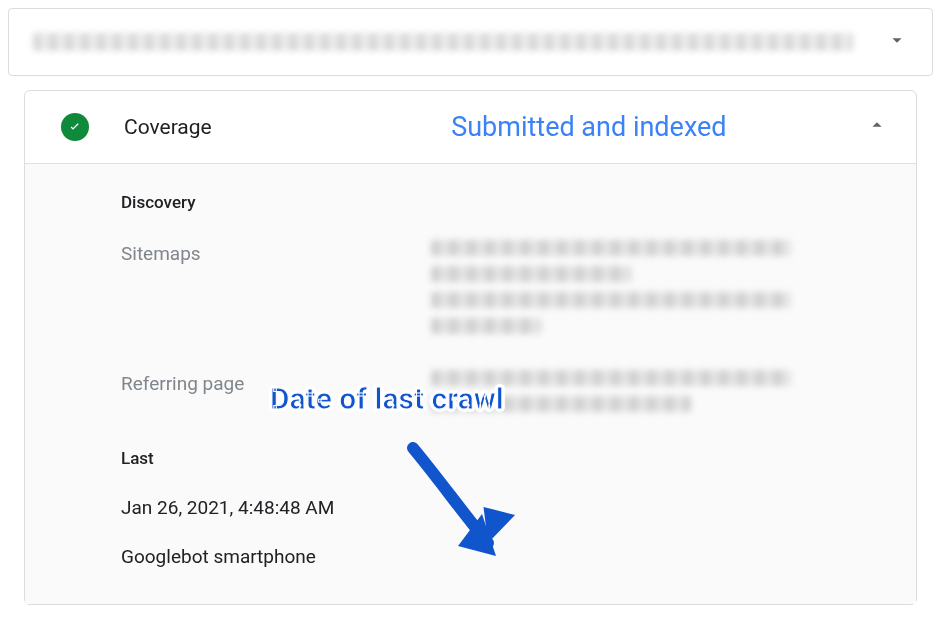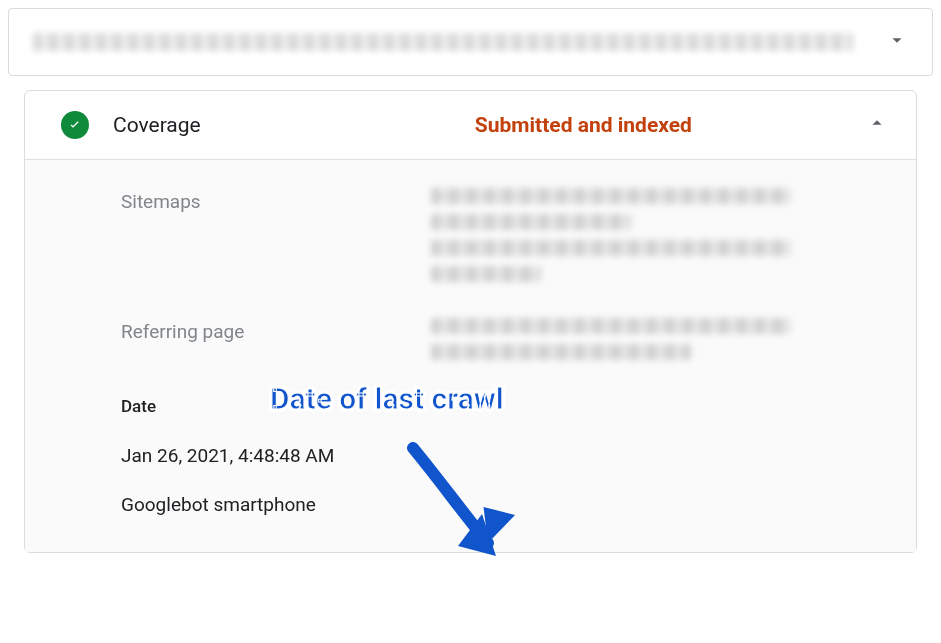--- a/index.html
+++ b/index.html
@@ -37,42 +37,42 @@
     margin: 14px 24px 0 24px;
     border: 1px solid #dadce0;
     border-radius: 6px;
     background: #fff;
   }
   .card-header {
     display: flex;
     align-items: center;
     padding: 20px 28px 20px 36px;
     border-bottom: 1px solid #e0e0e0;
+    gap: 11px;
   }
   .check-icon {
     width: 28px; height: 28px;
     background: #0f8a3a;
     border-radius: 50%;
     display: flex; align-items: center; justify-content: center;
     margin-right: 24px;
     flex-shrink: 0;
   }
   .check-icon svg { width: 16px; height: 16px; fill: #fff; }
   .cov-title {
     font-size: 21px;
     color: #202124;
     flex: 0 0 auto;
     margin-right: auto;
   }
   .cov-status {
-    font-size: 21px;
-    color: #c2410c;
+    font-size: 27px;
+    color: #3b82f6;
     margin-right: auto;
     padding-left: 100px;
-    font-weight: bold;
   }
   .cov-chev {
     color: #5f6368;
     cursor: pointer;
   }
   .card-body {
     background: #fafafa;
     padding: 28px 36px 10px 96px;
   }
   .section-title {
@@ -163,40 +163,41 @@
     <span class="cov-title">Coverage</span>
     <span class="cov-status">Submitted and indexed</span>
     <span class="cov-chev">
       <svg class="chev-svg" viewBox="0 0 24 24" fill="#5f6368">
           <path d="M7 14l5-5 5 5z"></path>
         </svg>
     </span>
   </div>
 
   <div class="card-body">
+    <div class="section-title">Discovery</div>
 
     <div class="row">
       <div class="row-label">Sitemaps</div>
       <div class="row-value blur-block">
         <div class="blur-line bl-long"></div>
         <div class="blur-line bl-med"></div>
         <div class="blur-line bl-long"></div>
         <div class="blur-line bl-short"></div>
       </div>
     </div>
 
     <div class="row">
       <div class="row-label">Referring page</div>
       <div class="row-value blur-block">
         <div class="blur-line bl-ref1"></div>
         <div class="blur-line bl-ref2"></div>
       </div>
     </div>
 
-    <div class="section-title crawl-title">Date</div>
+    <div class="section-title crawl-title">Last</div>
 
     <div class="row">
       <div class="row-value">Jan 26, 2021, 4:48:48 AM</div>
     </div>
 
     <div class="row">
       <div class="row-value">Googlebot smartphone</div>
     </div>
   </div>
 </div>

